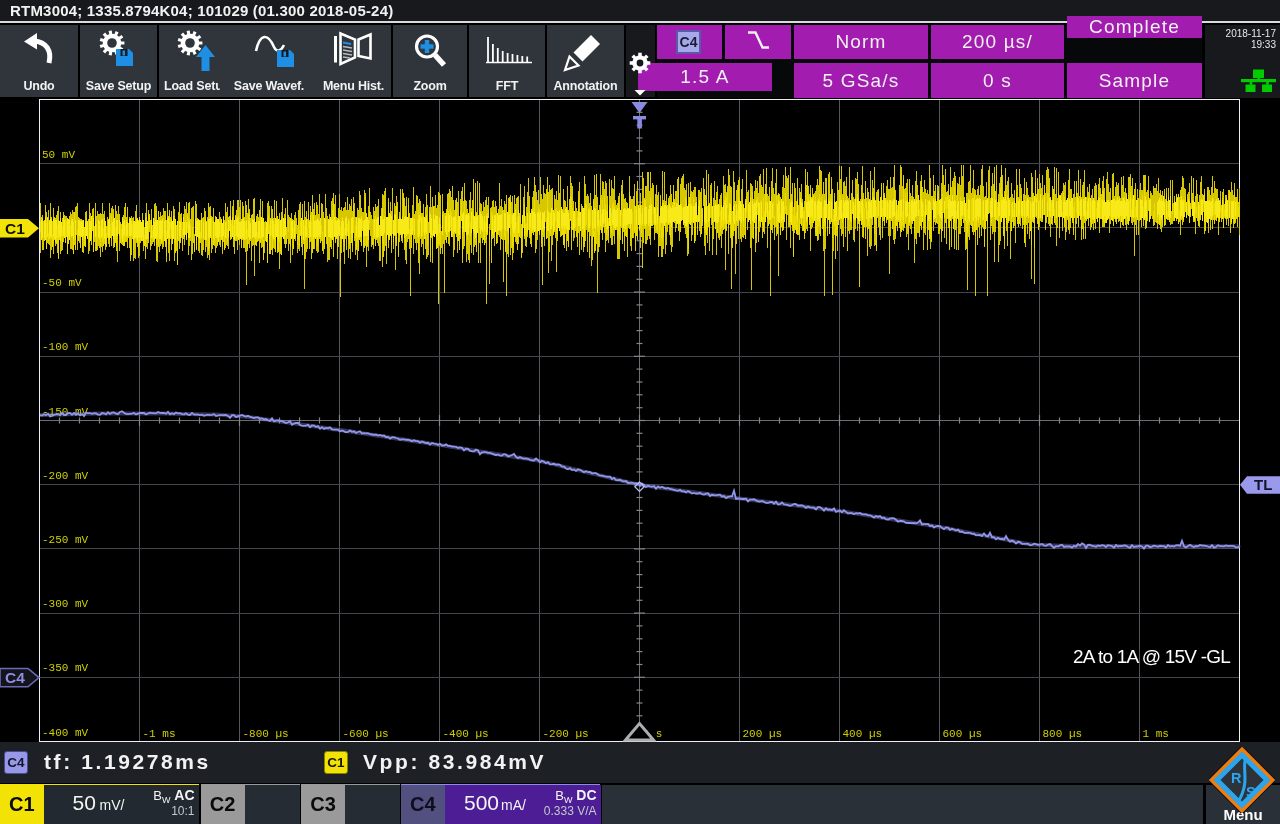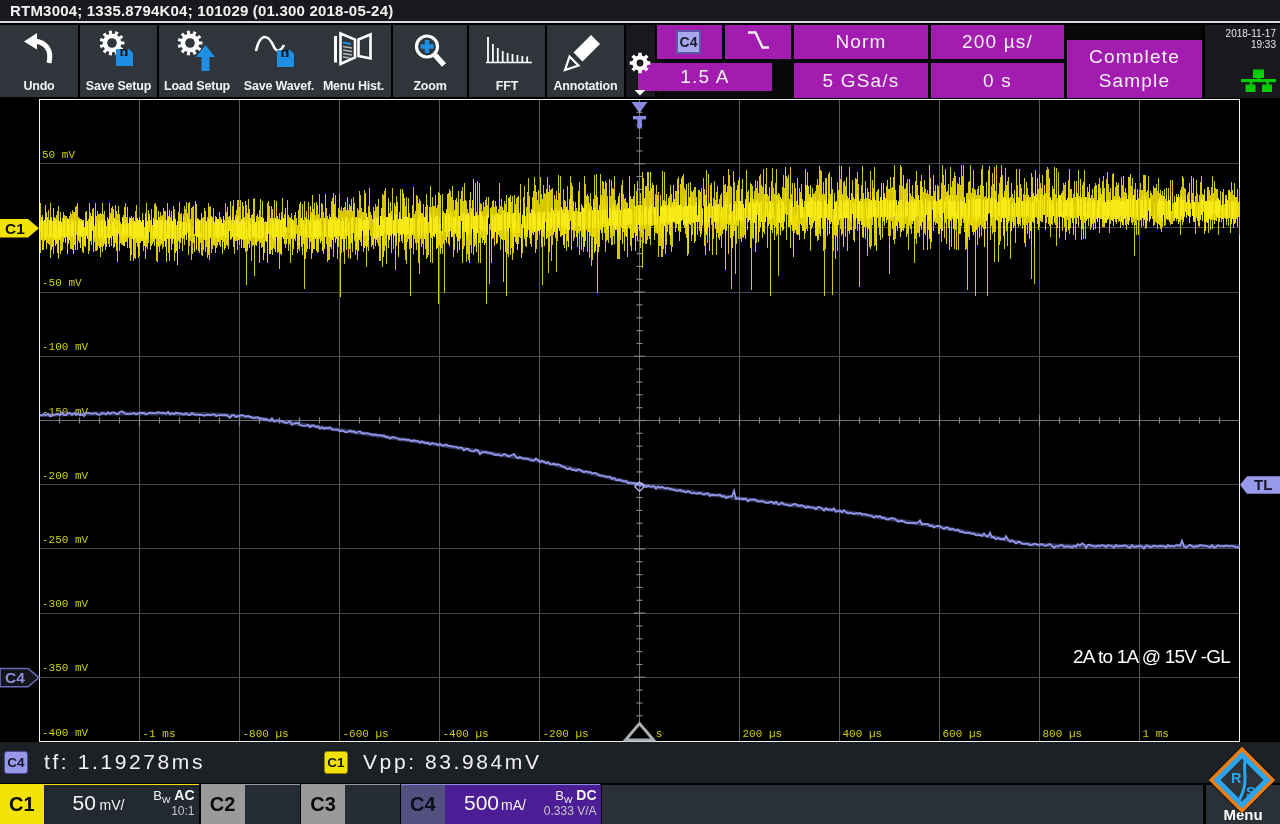--- a/index.html
+++ b/index.html
@@ -14,42 +14,42 @@
 .statusbg { position:absolute; left:657px; top:25px; width:545px; height:73px; background:#06080a; }
 .cell { position:absolute; background:#a21caf; color:#f2f2f2; font-size:19px;
          display:flex; align-items:center; justify-content:center; letter-spacing:1.2px; }
 .c4badge { position:absolute; width:25px; height:24px; background:#a7a7ec; border:2px solid #5a5aa8;
             color:#1c1c30; font-size:14px; font-weight:bold; display:flex; align-items:center; justify-content:center; }
 .datecell { position:absolute; left:1205px; top:25px; width:75px; height:73px; background:#17191d;
              color:#e8e8e8; font-size:10px; text-align:right; }
 .measbar { position:absolute; left:0; top:742px; width:1280px; height:41px; background:#1d2126; }
 .badge { position:absolute; top:751px; width:24px; height:23px; border-radius:3px;
           font-size:13.5px; font-weight:bold; display:flex; align-items:center; justify-content:center; }
-.mtext { position:absolute; top:750px; color:#f2f2f2; font-size:21px; font-weight:normal; letter-spacing:2.6px; }
+.mtext { position:absolute; top:750px; color:#f2f2f2; font-size:21px; font-weight:bold; letter-spacing:2.6px; }
 .chlabel { position:absolute; top:785px; height:39px; font-size:20px; font-weight:bold; color:#0a0a0a;
             display:flex; align-items:center; justify-content:center; }
 .chinfo { position:absolute; top:785px; height:39px; }
 .bigv { position:absolute; color:#f4f4f4; font-size:21px; }
 .medv { position:absolute; color:#f4f4f4; font-size:14px; }
 .smv { position:absolute; color:#c4c8cc; font-size:12px; }
 </style></head><body>
 <div class="topbar">
     <span>RTM3004; 1335.8794K04; 101029 (01.300 2018-05-24)</span>
   </div>
 <div class="sepline"></div>
 <div class="tb" style="left:0px;width:78px">
     <span class="tbl">Undo</span>
   </div>
 <div class="tb" style="left:80px;width:77px">
     <span class="tbl">Save Setup</span>
   </div>
 <div class="tb" style="left:159px;width:76px">
     <span class="tbl">Load Setup</span>
   </div>
-<div class="tb" style="left:230px;width:98px">
+<div class="tb" style="left:220px;width:98px">
     <span class="tbl">Save Wavef.</span>
   </div>
 <div class="tb" style="left:316px;width:75px">
     <span class="tbl">Menu Hist.</span>
   </div>
 <div class="tb" style="left:393px;width:74px">
     <span class="tbl">Zoom</span>
   </div>
 <div class="tb" style="left:469px;width:76px">
     <span class="tbl">FFT</span>
@@ -60,21 +60,21 @@
 <div class="gearbtn"></div>
 <div class="statusbg"></div>
 <div class="cell" style="left:657px;top:25px;width:65px;height:34px"></div>
 <div class="cell" style="left:725px;top:25px;width:66px;height:34px"></div>
 <div class="cell" style="left:794px;top:25px;width:134px;height:34px">
     <span>Norm</span>
   </div>
 <div class="cell" style="left:931px;top:25px;width:133px;height:34px">
     <span>200 µs/</span>
   </div>
-<div class="cell" style="left:1067px;top:40px;width:135px;height:34px">
+<div class="cell" style="left:1067px;top:16px;width:135px;height:22px">
     <span>Complete</span>
   </div>
 <div class="cell" style="left:638px;top:63px;width:134px;height:28px">
     <span>1.5 A</span>
   </div>
 <div class="cell" style="left:794px;top:63px;width:134px;height:35px">
     <span>5 GSa/s</span>
   </div>
 <div class="cell" style="left:931px;top:63px;width:133px;height:35px">
     <span>0 s</span>

